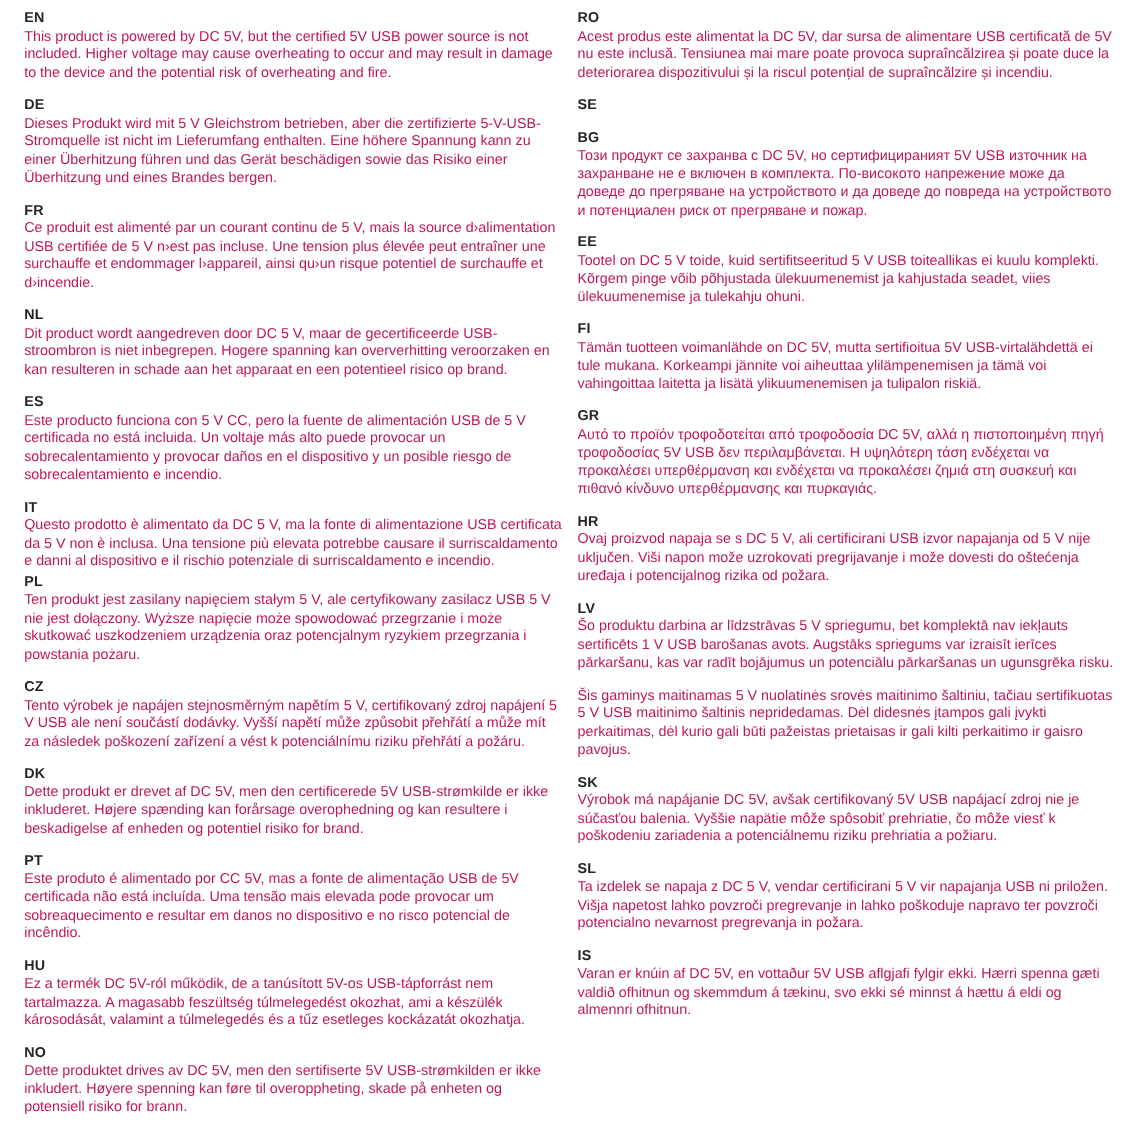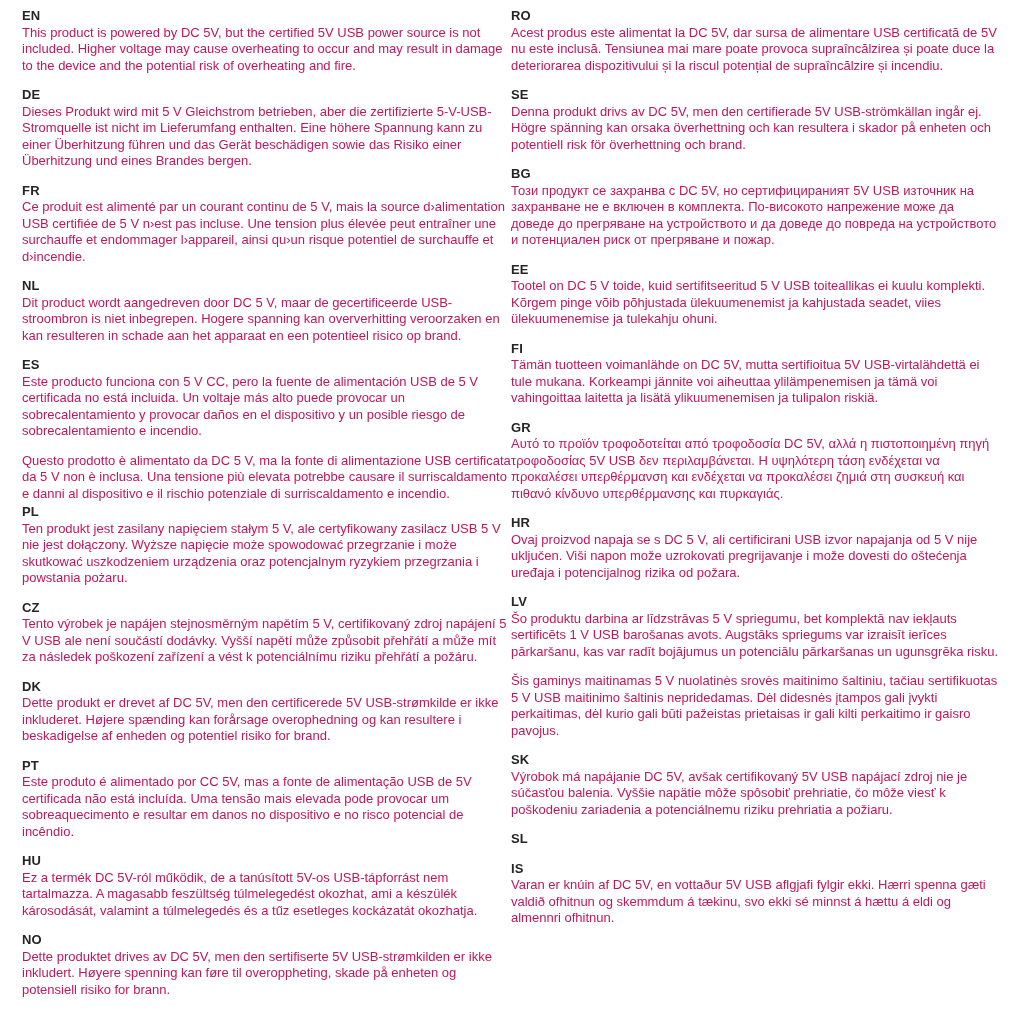--- a/index.html
+++ b/index.html
@@ -13,20 +13,21 @@
   body {
     font-family: "Liberation Sans", "DejaVu Sans", sans-serif;
     color: #2a2a2a;
   }
   main.doc {
     box-sizing: border-box;
     width: 1024px;
     height: 1024px;
     padding: 8px 28px 6px 22px;
     display: flex;
+    gap: 14px;
     background: #ffffff;
   }
   .col {
     width: 489px;
     flex: 0 0 489px;
   }
   .lang-section {
     margin: 0 0 13px 0;
   }
   .lang-section.tight-top {
@@ -70,20 +71,21 @@
     <div class="lang-code">NL</div>
     <p class="lang-text">Dit product wordt aangedreven door DC 5 V, maar de gecertificeerde USB-stroombron is niet inbegrepen. Hogere spanning kan oververhitting veroorzaken en kan resulteren in schade aan het apparaat en een potentieel risico op brand.</p>
   </div>
 
   <div class="lang-section">
     <div class="lang-code">ES</div>
     <p class="lang-text">Este producto funciona con 5 V CC, pero la fuente de alimentación USB de 5 V certificada no está incluida. Un voltaje más alto puede provocar un sobrecalentamiento y provocar daños en el dispositivo y un posible riesgo de sobrecalentamiento e incendio.</p>
   </div>
 
   <div class="lang-section">
+    <div class="lang-code">IT</div>
     <p class="lang-text">Questo prodotto è alimentato da DC 5 V, ma la fonte di alimentazione USB certificata da 5 V non è inclusa. Una tensione più elevata potrebbe causare il surriscaldamento e danni al dispositivo e il rischio potenziale di surriscaldamento e incendio.</p>
   </div>
 
   <div class="lang-section tight-top">
     <div class="lang-code">PL</div>
     <p class="lang-text">Ten produkt jest zasilany napięciem stałym 5 V, ale certyfikowany zasilacz USB 5 V nie jest dołączony. Wyższe napięcie może spowodować przegrzanie i może skutkować uszkodzeniem urządzenia oraz potencjalnym ryzykiem przegrzania i powstania pożaru.</p>
   </div>
 
   <div class="lang-section">
     <div class="lang-code">CZ</div>
@@ -111,21 +113,20 @@
   </div>
 </section>
   <section class="col" id="col-right">
   <div class="lang-section">
     <div class="lang-code">RO</div>
     <p class="lang-text">Acest produs este alimentat la DC 5V, dar sursa de alimentare USB certificată de 5V nu este inclusă. Tensiunea mai mare poate provoca supraîncălzirea și poate duce la deteriorarea dispozitivului și la riscul potențial de supraîncălzire și incendiu.</p>
   </div>
 
   <div class="lang-section">
     <div class="lang-code">SE</div>
-    <p class="lang-text">Denna produkt drivs av DC 5V, men den certifierade 5V USB-strömkällan ingår ej. Högre spänning kan orsaka överhettning och kan resultera i skador på enheten och potentiell risk för överhettning och brand.</p>
   </div>
 
   <div class="lang-section">
     <div class="lang-code">BG</div>
     <p class="lang-text">Този продукт се захранва с DC 5V, но сертифицираният 5V USB източник на захранване не е включен в комплекта. По-високото напрежение може да доведе до прегряване на устройството и да доведе до повреда на устройството и потенциален риск от прегряване и пожар.</p>
   </div>
 
   <div class="lang-section">
     <div class="lang-code">EE</div>
     <p class="lang-text">Tootel on DC 5 V toide, kuid sertifitseeritud 5 V USB toiteallikas ei kuulu komplekti. Kõrgem pinge võib põhjustada ülekuumenemist ja kahjustada seadet, viies ülekuumenemise ja tulekahju ohuni.</p>
@@ -155,20 +156,21 @@
     <p class="lang-text">Šis gaminys maitinamas 5 V nuolatinės srovės maitinimo šaltiniu, tačiau sertifikuotas 5 V USB maitinimo šaltinis nepridedamas. Dėl didesnės įtampos gali įvykti perkaitimas, dėl kurio gali būti pažeistas prietaisas ir gali kilti perkaitimo ir gaisro pavojus.</p>
   </div>
 
   <div class="lang-section">
     <div class="lang-code">SK</div>
     <p class="lang-text">Výrobok má napájanie DC 5V, avšak certifikovaný 5V USB napájací zdroj nie je súčasťou balenia. Vyššie napätie môže spôsobiť prehriatie, čo môže viesť k poškodeniu zariadenia a potenciálnemu riziku prehriatia a požiaru.</p>
   </div>
 
   <div class="lang-section">
     <div class="lang-code">SL</div>
+    <p class="lang-text">Ta izdelek se napaja z DC 5 V, vendar certificirani 5 V vir napajanja USB ni priložen. Višja napetost lahko povzroči pregrevanje in lahko poškoduje napravo ter povzroči potencialno nevarnost pregrevanja in požara.</p>
   </div>
 
   <div class="lang-section">
     <div class="lang-code">IS</div>
     <p class="lang-text">Varan er knúin af DC 5V, en vottaður 5V USB aflgjafi fylgir ekki. Hærri spenna gæti valdið ofhitnun og skemmdum á tækinu, svo ekki sé minnst á hættu á eldi og almennri ofhitnun.</p>
   </div>
 </section>
 </main>
 
 </body></html>

